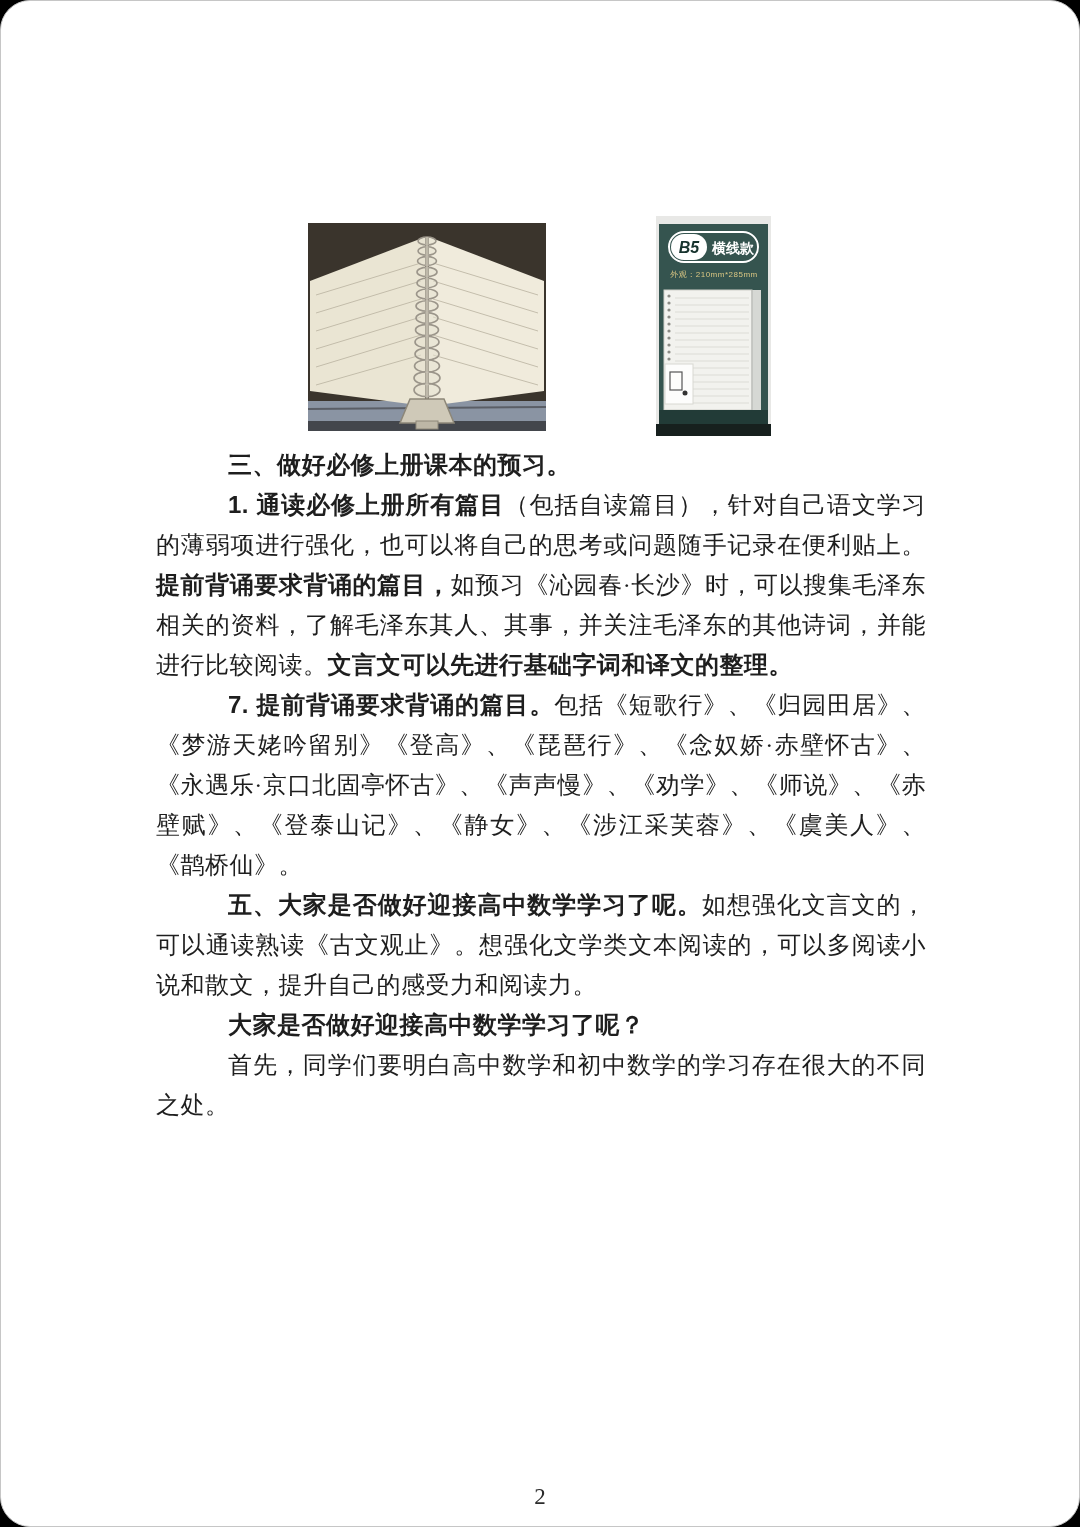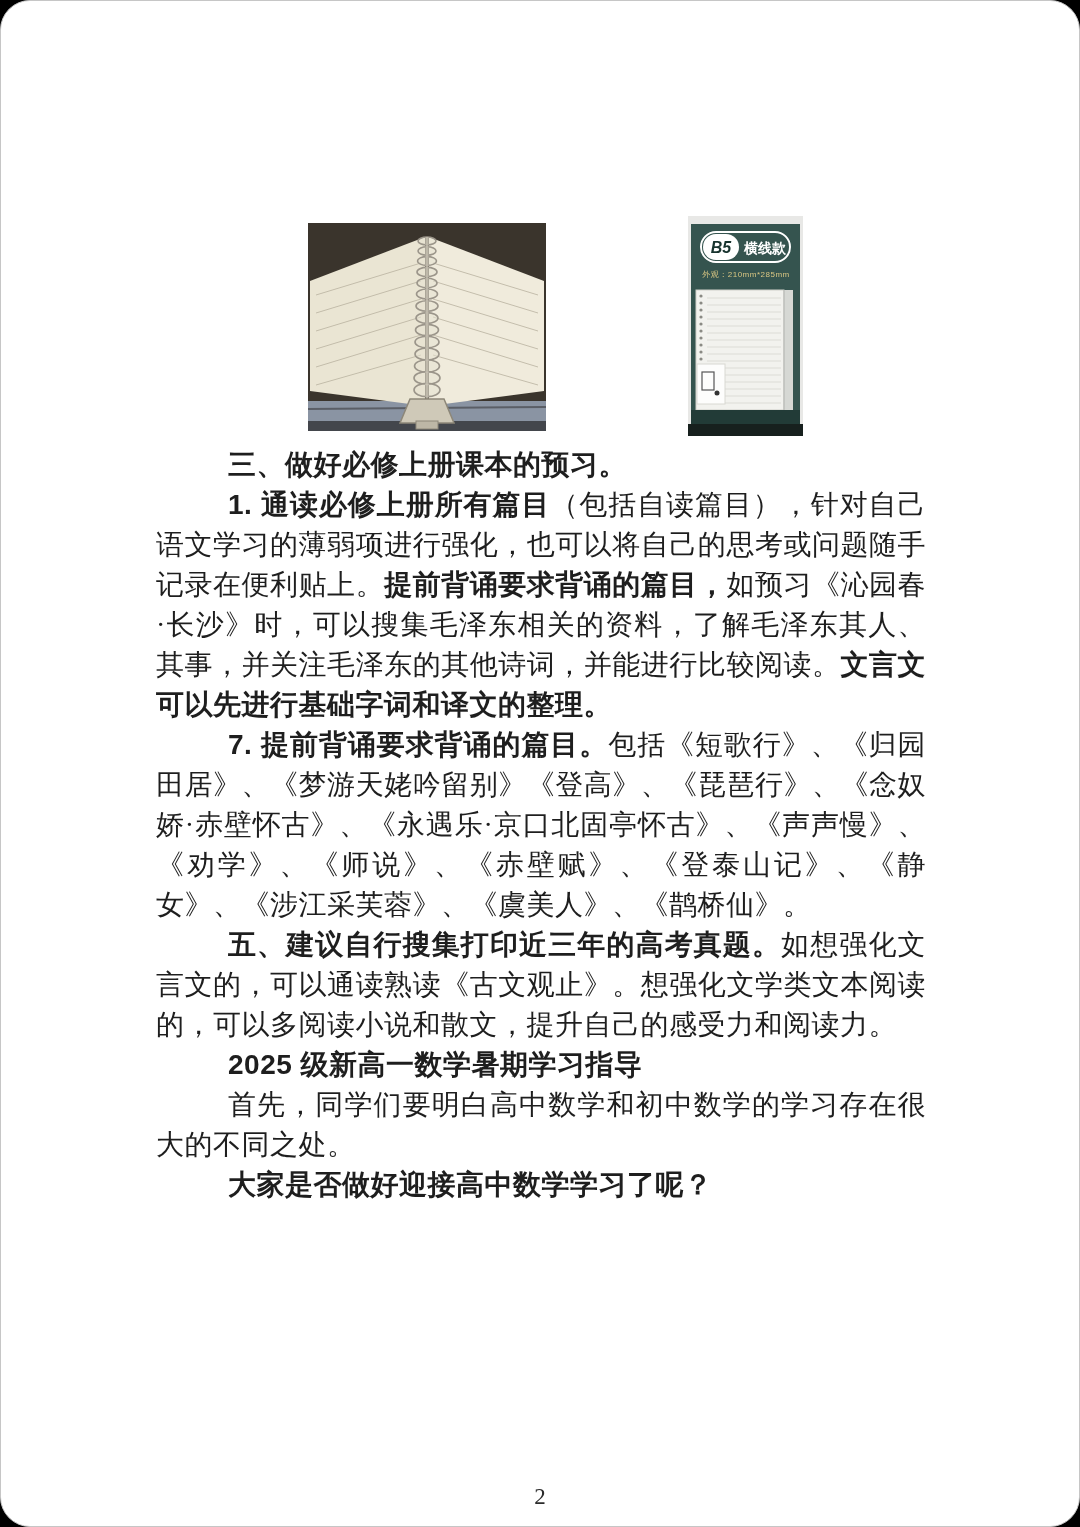--- a/index.html
+++ b/index.html
@@ -12,28 +12,28 @@
   .page{
     position:absolute;inset:0;
     background:#ffffff;
     border-radius:30px;
     border:1px solid #c6c6c6;
     box-sizing:border-box;
     overflow:hidden;
   }
   .figure{position:absolute;}
   .fig-photo{left:307px;top:222px;width:238px;height:208px;}
-  .fig-product{left:655px;top:215px;width:115px;height:254px;margin-left:32px;}
+  .fig-product{left:655px;top:215px;width:115px;height:254px;}
   .content{
     position:absolute;left:155px;top:444px;width:770px;
     color:#1e1e1e;
   }
   p.para{
     margin:0;
-    font-size:28px;
+    font-size:24px;
     line-height:40px;
     text-align:justify;
     text-indent:72px;
     letter-spacing:0.5px;
   }
   p.para b{
     font-weight:700;
     font-family:"Liberation Sans","DejaVu Sans",sans-serif;
   }
   .math-title{
@@ -178,26 +178,25 @@
 
   <div class="content">
 
     <p class="para"><b>三、做好必修上册课本的预习。</b></p>
 
     <p class="para"><b>1. 通读必修上册所有篇目</b><span>（包括自读篇目），针对自己语文学习的薄弱项进行强化，也可以将自己的思考或问题随手记录在便利贴上。</span><b>提前背诵要求背诵的篇目，</b><span>如预习《沁园春·长沙》时，可以搜集毛泽东相关的资料，了解毛泽东其人、其事，并关注毛泽东的其他诗词，并能进行比较阅读。</span><b>文言文可以先进行基础字词和译文的整理。</b></p>
 
     <p class="para"><b>7. 提前背诵要求背诵的篇目。</b><span>包括《短歌行》、《归园田居》、《梦游天姥吟留别》《登高》、《琵琶行》、《念奴娇·赤壁怀古》、《永遇乐·京口北固亭怀古》、《声声慢》、《劝学》、《师说》、《赤壁赋》、《登泰山记》、《静女》、《涉江采芙蓉》、《虞美人》、《鹊桥仙》。</span></p>
 
 
-    <p class="para"><b>五、建议自行搜集打印近三年的高考真题。</b><span>如想强化文言文的，可以通读熟读《古文观止》。想强化文学类文本阅读的，可以多阅读小说和散文，提升自己的感受力和阅读力。</span></p>
-
-
-    <p class="para math-title">2025 级新高一数学暑期学习指导</p>
+    <p class="para"><b>五、大家是否做好迎接高中数学学习了呢。</b><span>如想强化文言文的，可以通读熟读《古文观止》。想强化文学类文本阅读的，可以多阅读小说和散文，提升自己的感受力和阅读力。</span></p>
+
+
+
+    <p class="para lead">大家是否做好迎接高中数学学习了呢？</p>
 
     <p class="para">首先，同学们要明白高中数学和初中数学的学习存在很大的不同之处。</p>
 
-    <p class="para lead">大家是否做好迎接高中数学学习了呢？</p>
-
   </div>
 
   <div class="page-number">2</div>
 
 </div>
 
 </body></html>

